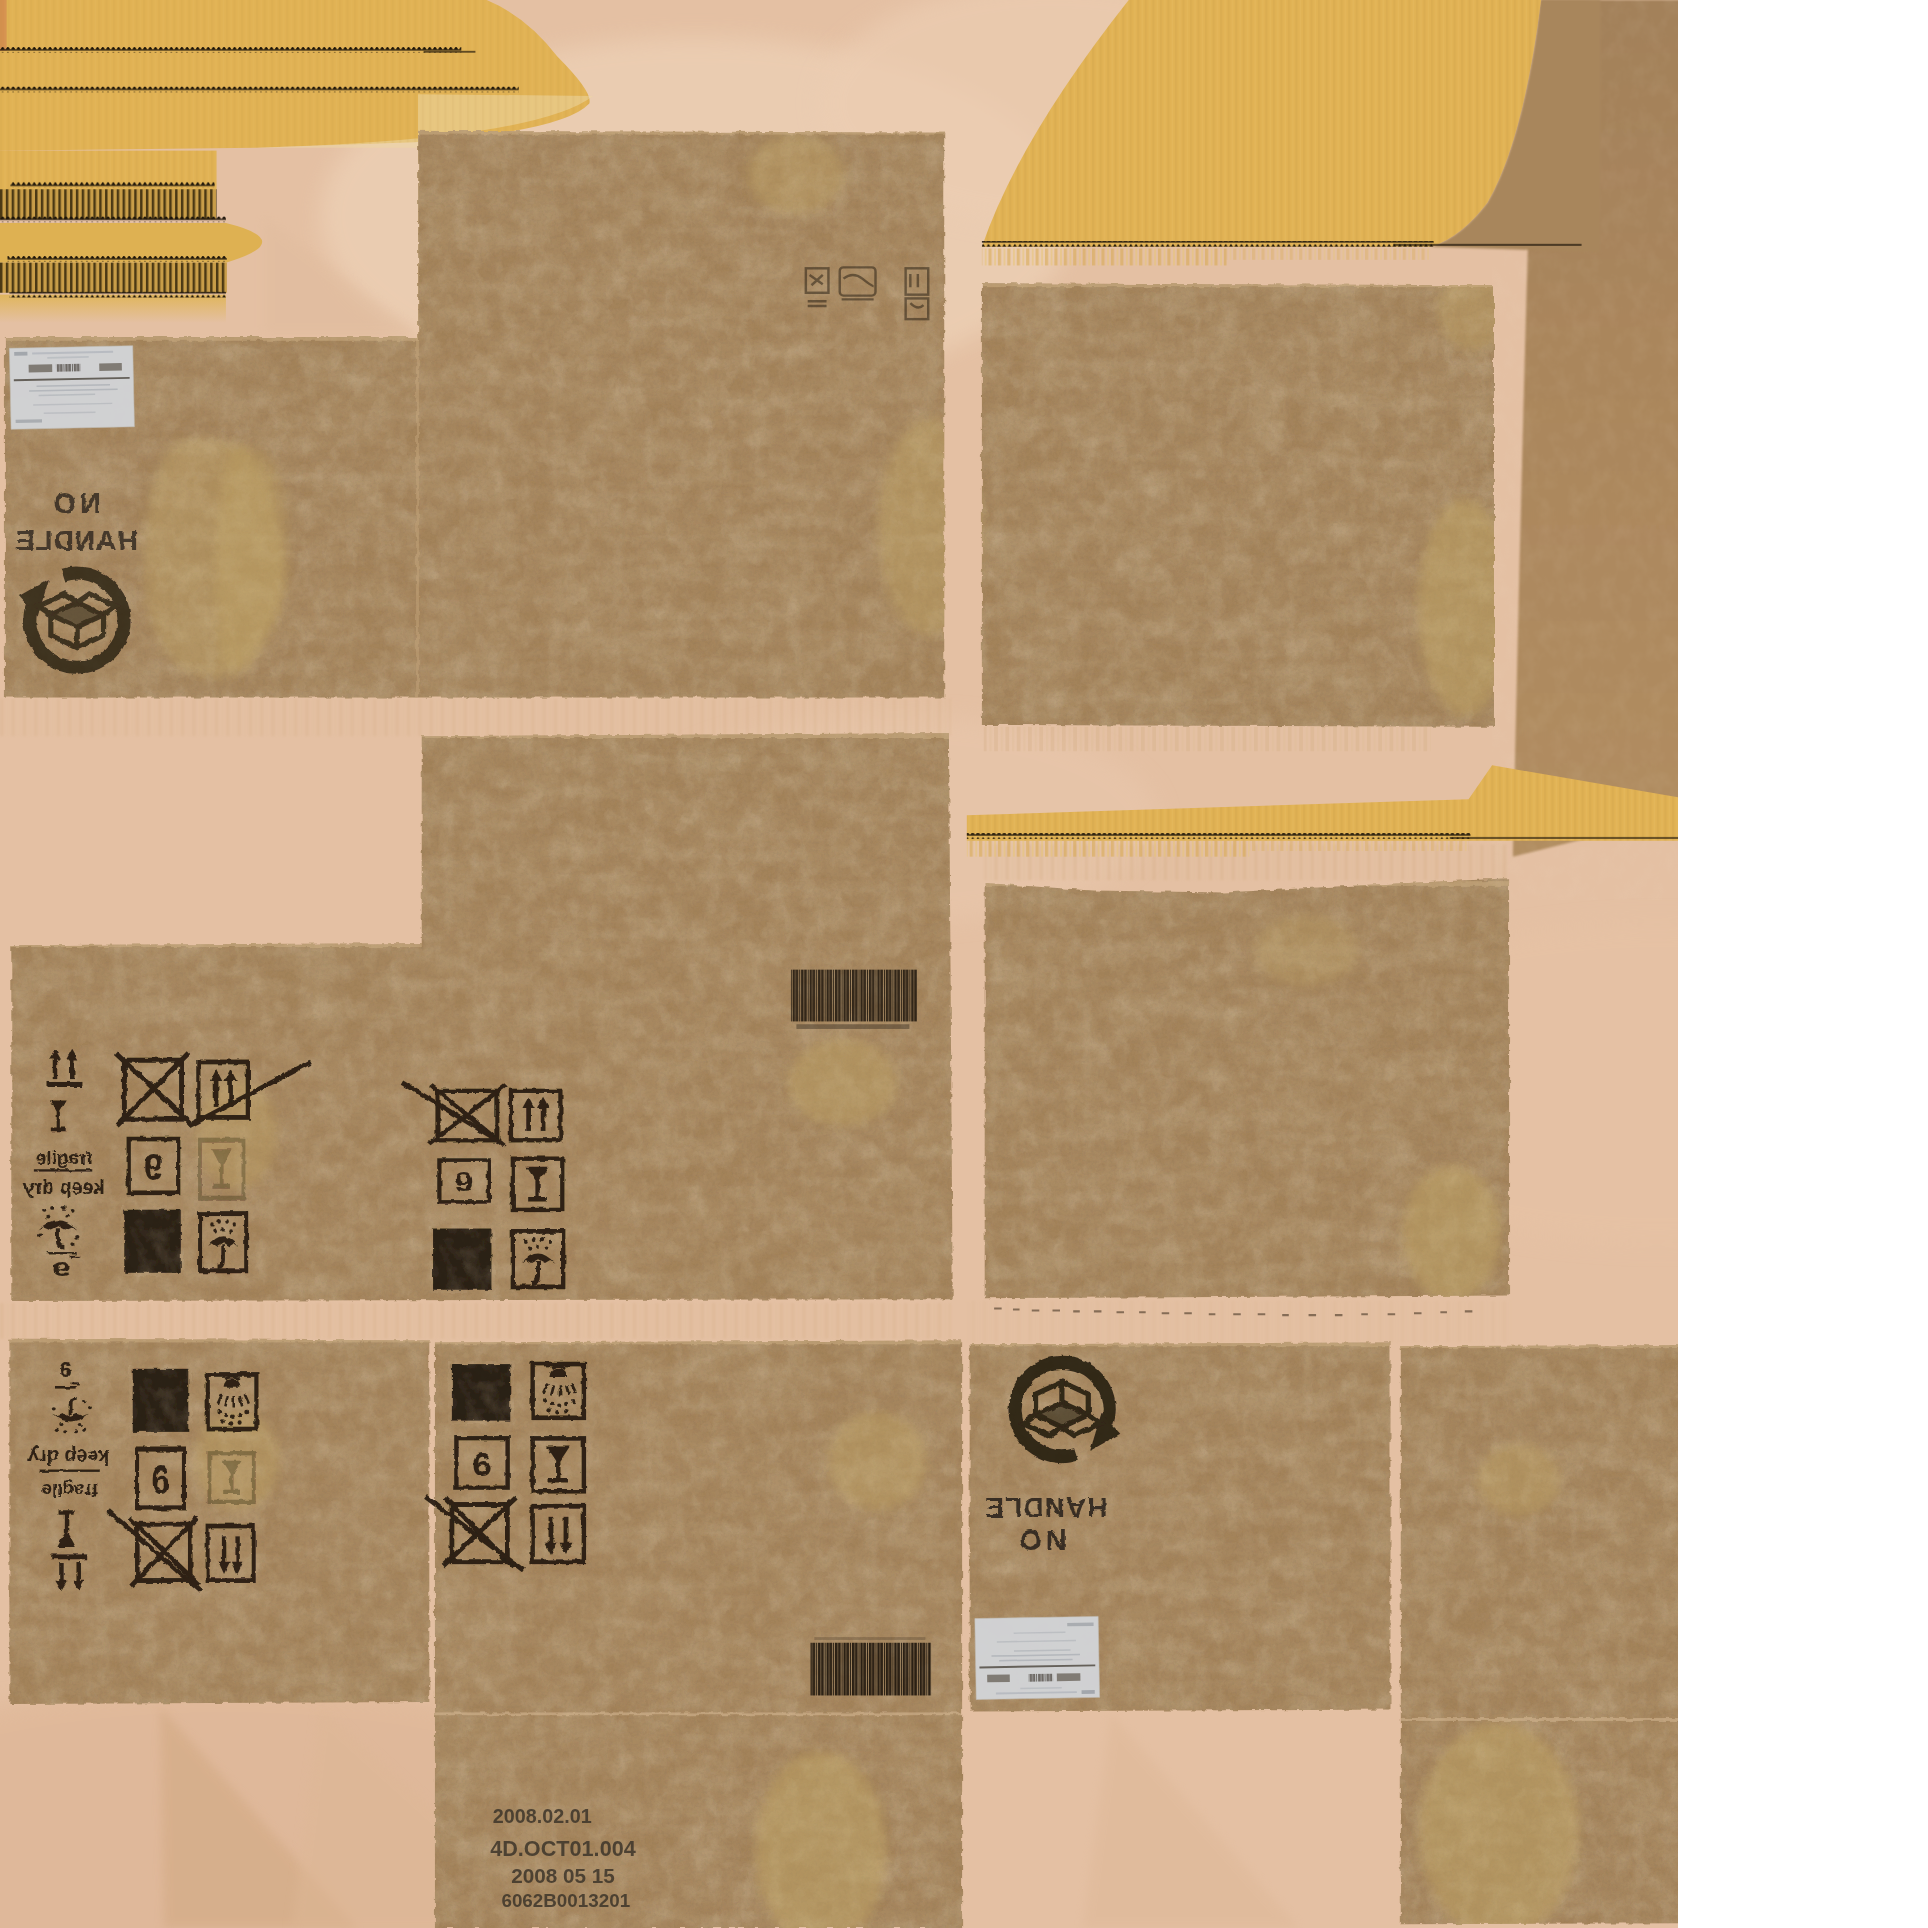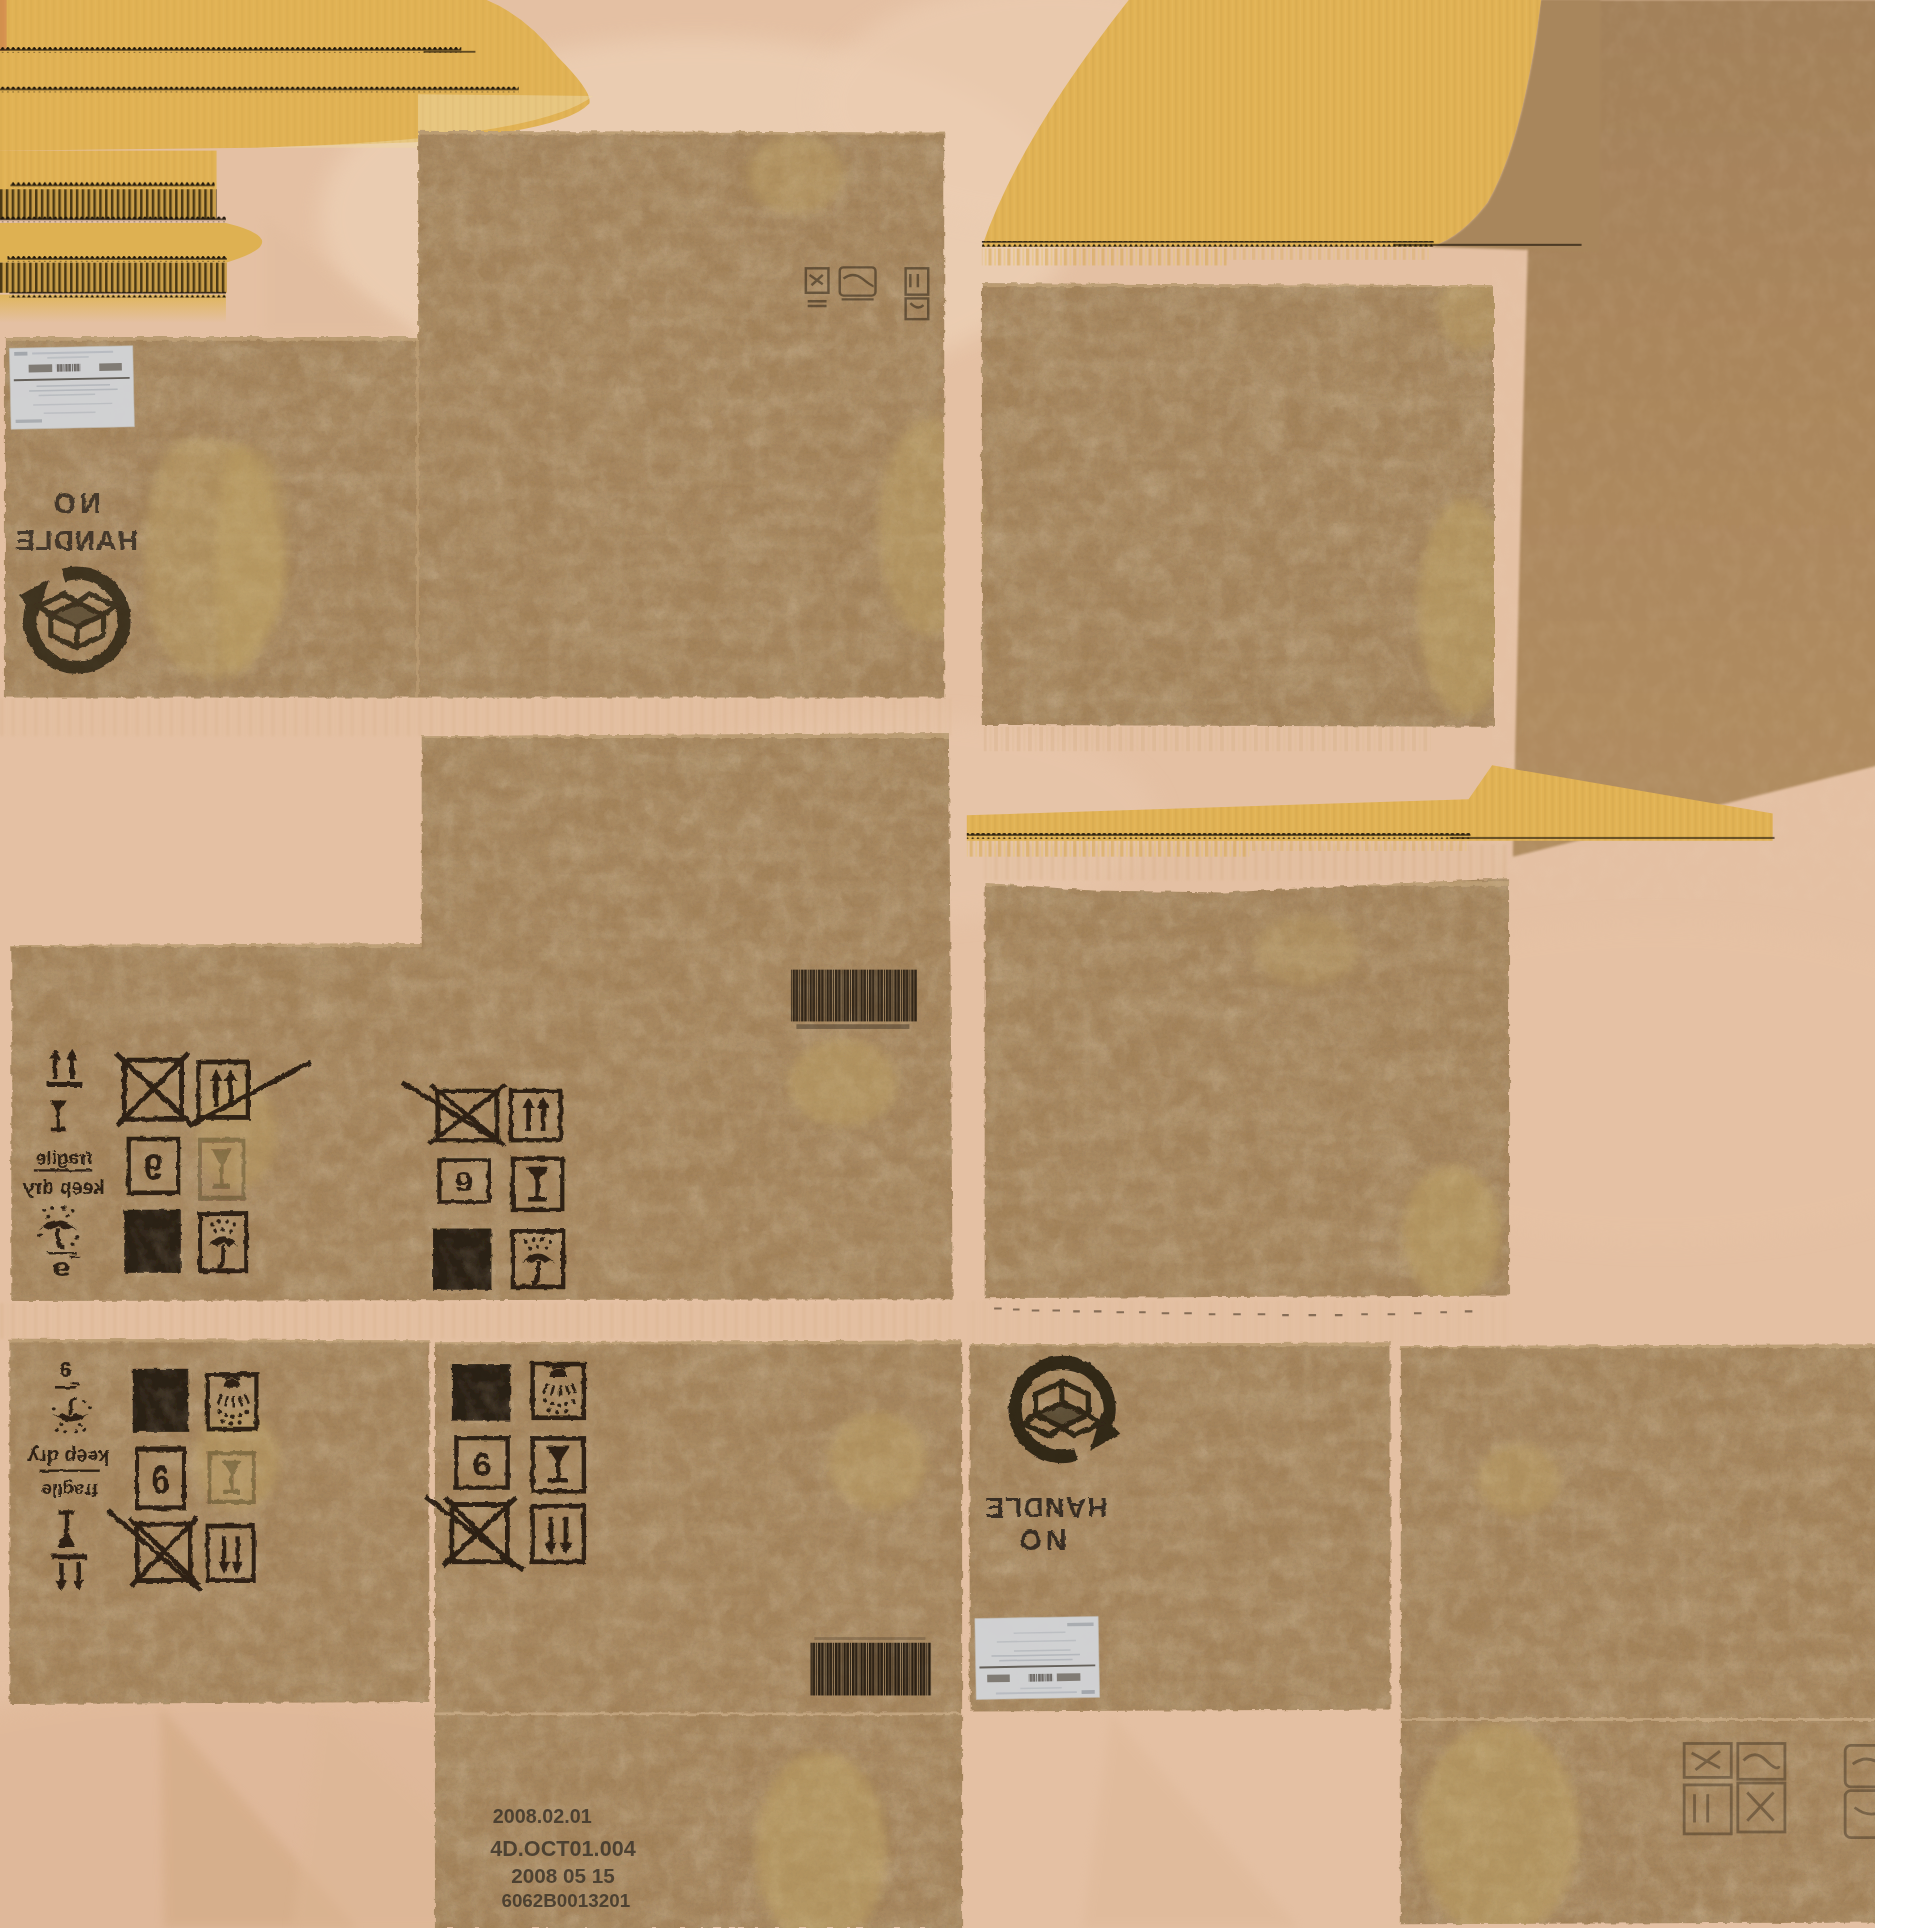--- a/index.html
+++ b/index.html
@@ -1,14 +1,14 @@
 <!DOCTYPE html>
 <html style="font-size:15px"><head><meta charset="utf-8"><style>
 html,body{margin:0;padding:0}
-#c{position:relative;width:1875px;height:1928px;background:#e4c0a3;overflow:hidden;font-family:"Liberation Sans",sans-serif}
+#c{position:relative;width:1678px;height:1928px;background:#e4c0a3;overflow:hidden;font-family:"Liberation Sans",sans-serif}
 svg{position:absolute;left:0;top:0}
 </style></head><body>
 <div id="c">
 <svg width="1928" height="1928" viewBox="0 0 2048 2048">
 <defs>
 <filter id="g1" x="-5%" y="-5%" width="110%" height="110%">
  <feTurbulence type="fractalNoise" baseFrequency="0.022 0.034" numOctaves="4" seed="11"></feTurbulence>
  <feColorMatrix type="matrix" values="0 0 0 0 0.83  0 0 0 0 0.71  0 0 0 0 0.53  0.75 0 0 0 -0.26"></feColorMatrix>
 </filter>
 <filter id="g1b" x="-5%" y="-5%" width="110%" height="110%">

